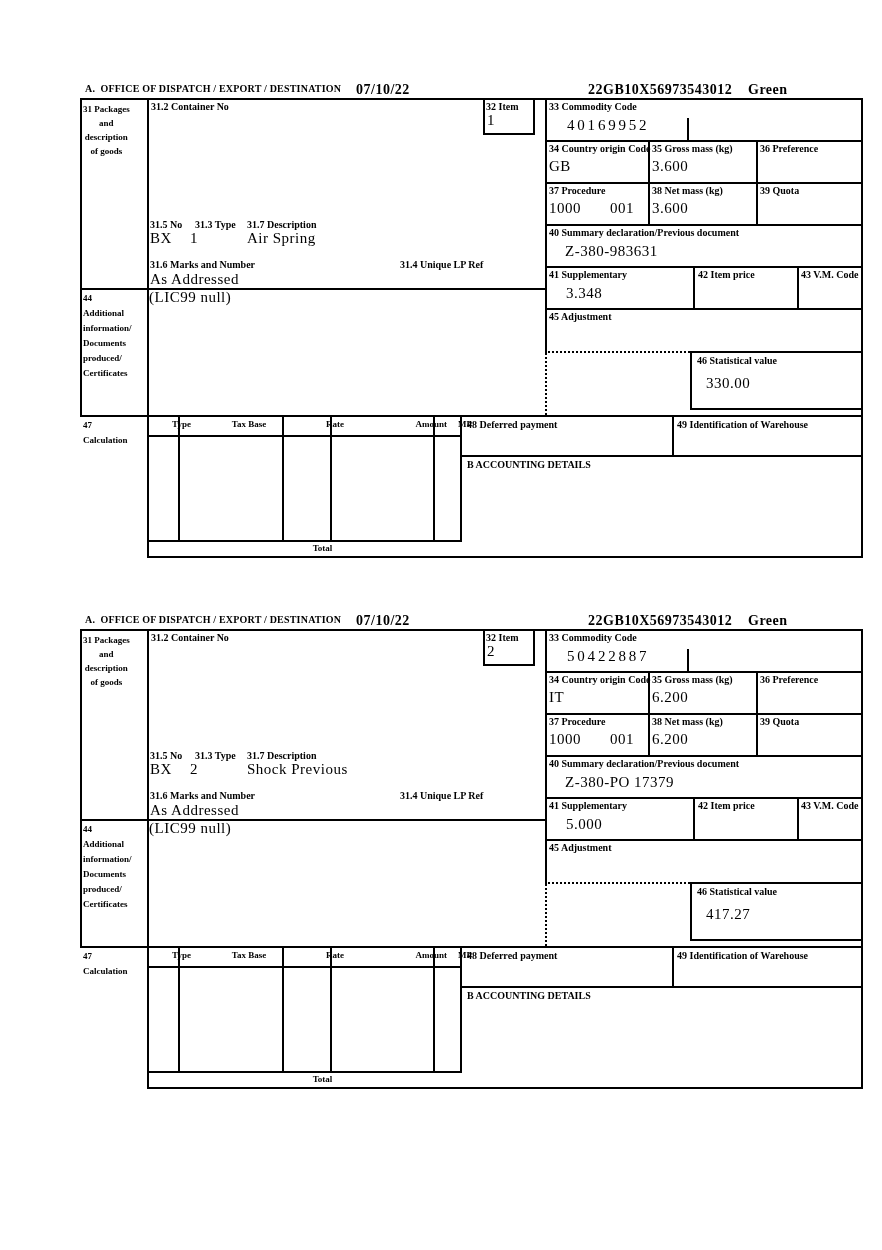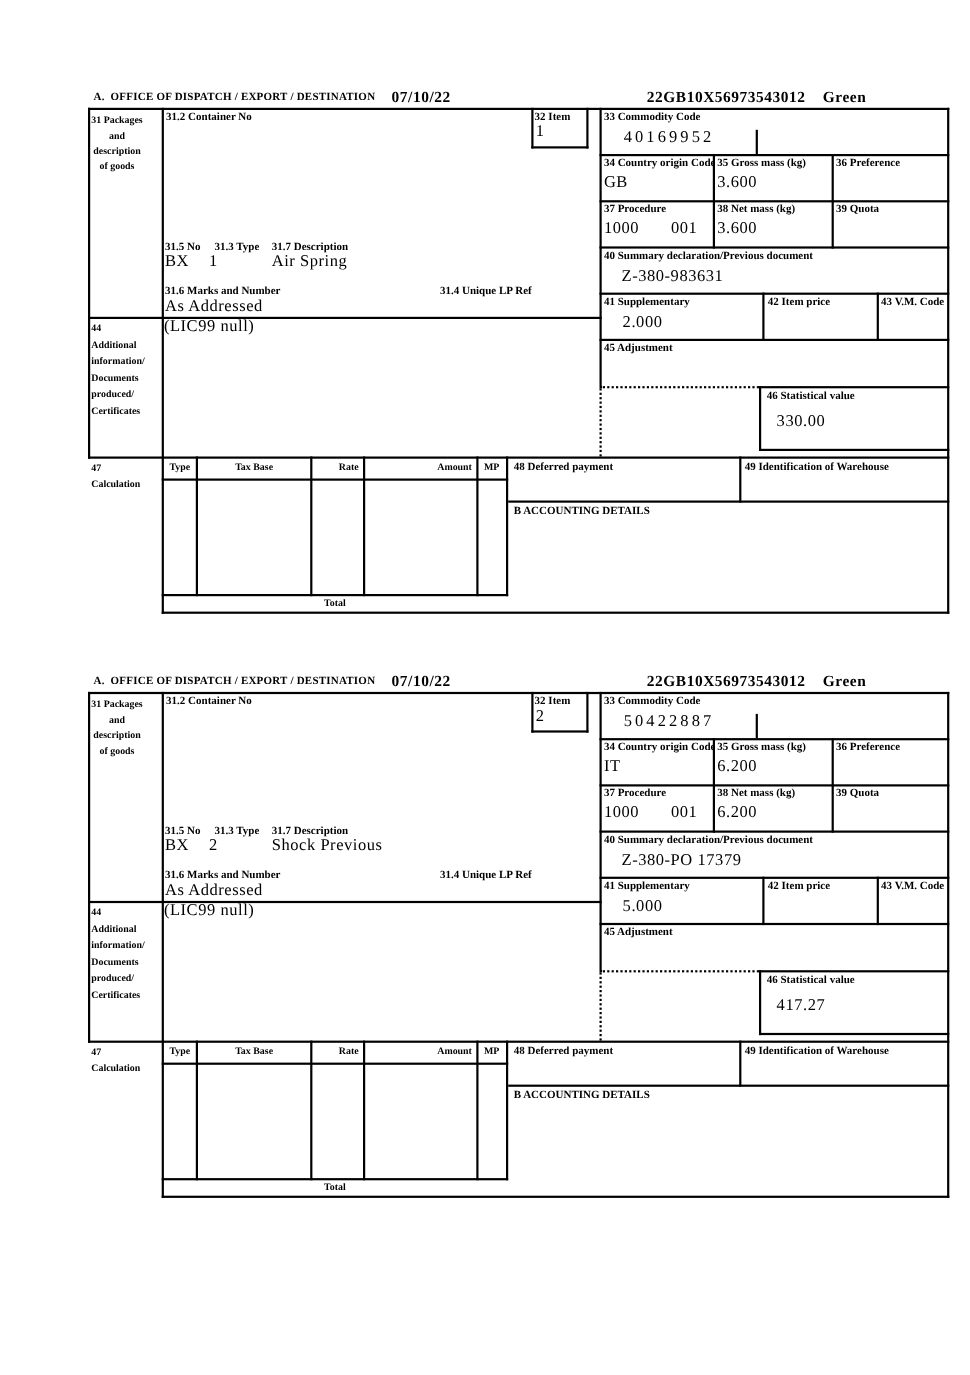--- a/index.html
+++ b/index.html
@@ -12,21 +12,21 @@
   .hld{position:absolute;height:0;border-top:2px dotted #000;}
   .vld{position:absolute;width:0;border-left:2px dotted #000;}
   
   .lbl{position:absolute;font-size:10px;font-weight:bold;white-space:nowrap;line-height:11px;}
   .blk{position:absolute;font-size:9px;font-weight:bold;white-space:pre-line;line-height:15px;}
   .blk14{line-height:14px;text-align:center;}
   .val{position:absolute;font-size:15px;letter-spacing:0.5px;white-space:pre;line-height:16px;}
   .valc{letter-spacing:2.8px;}
   .hofc{position:absolute;font-size:10px;font-weight:bold;white-space:pre;letter-spacing:0.2px;}
   .hbig{position:absolute;font-size:14px;font-weight:bold;letter-spacing:0.5px;white-space:pre;text-align:center;}
-  .colh{position:absolute;font-size:9px;font-weight:bold;top:337px;line-height:11px;}
+  .colh{position:absolute;font-size:9px;font-weight:bold;top:337px;line-height:11px;margin-left:18px;}
   .ctr{text-align:center;}
   .rgt{text-align:right;}
   .acct{position:absolute;font-size:10px;font-weight:bold;white-space:nowrap;}
 </style>
 </head>
 <body>
 
 <div id="page">
 
   <div class="sheet" style="top:82px;">
@@ -113,21 +113,21 @@
     <div class="val" style="left:190px;top:148px;">1</div>
     <div class="val" style="left:247px;top:148px;">Air Spring</div>
 
     <div class="lbl" style="left:150px;top:177px;">31.6 Marks and Number</div>
     <div class="lbl" style="left:400px;top:177px;">31.4 Unique LP Ref</div>
     <div class="val" style="left:150px;top:189px;">As Addressed</div>
 
     <div class="lbl" style="left:549px;top:145px;">40 Summary declaration/Previous document</div>
     <div class="val" style="left:565px;top:161px;">Z-380-983631</div>
     <div class="lbl" style="left:549px;top:187px;">41 Supplementary</div>
-    <div class="val" style="left:566px;top:203px;">2.000</div>
+    <div class="val" style="left:566px;top:203px;">3.348</div>
     <div class="lbl" style="left:698px;top:187px;">42 Item price</div>
     <div class="lbl" style="left:801px;top:187px;">43 V.M. Code</div>
 
     <div class="val" style="left:149px;top:207px;">(LIC99 null)</div>
     <div class="lbl" style="left:549px;top:229px;">45 Adjustment</div>
     <div class="lbl" style="left:697px;top:273px;">46 Statistical value</div>
     <div class="val" style="left:706px;top:293px;">330.00</div>
 
     <div class="colh ctr" style="left:147px;width:33px;">Type</div>
     <div class="colh ctr" style="left:180px;width:102px;">Tax Base</div>

